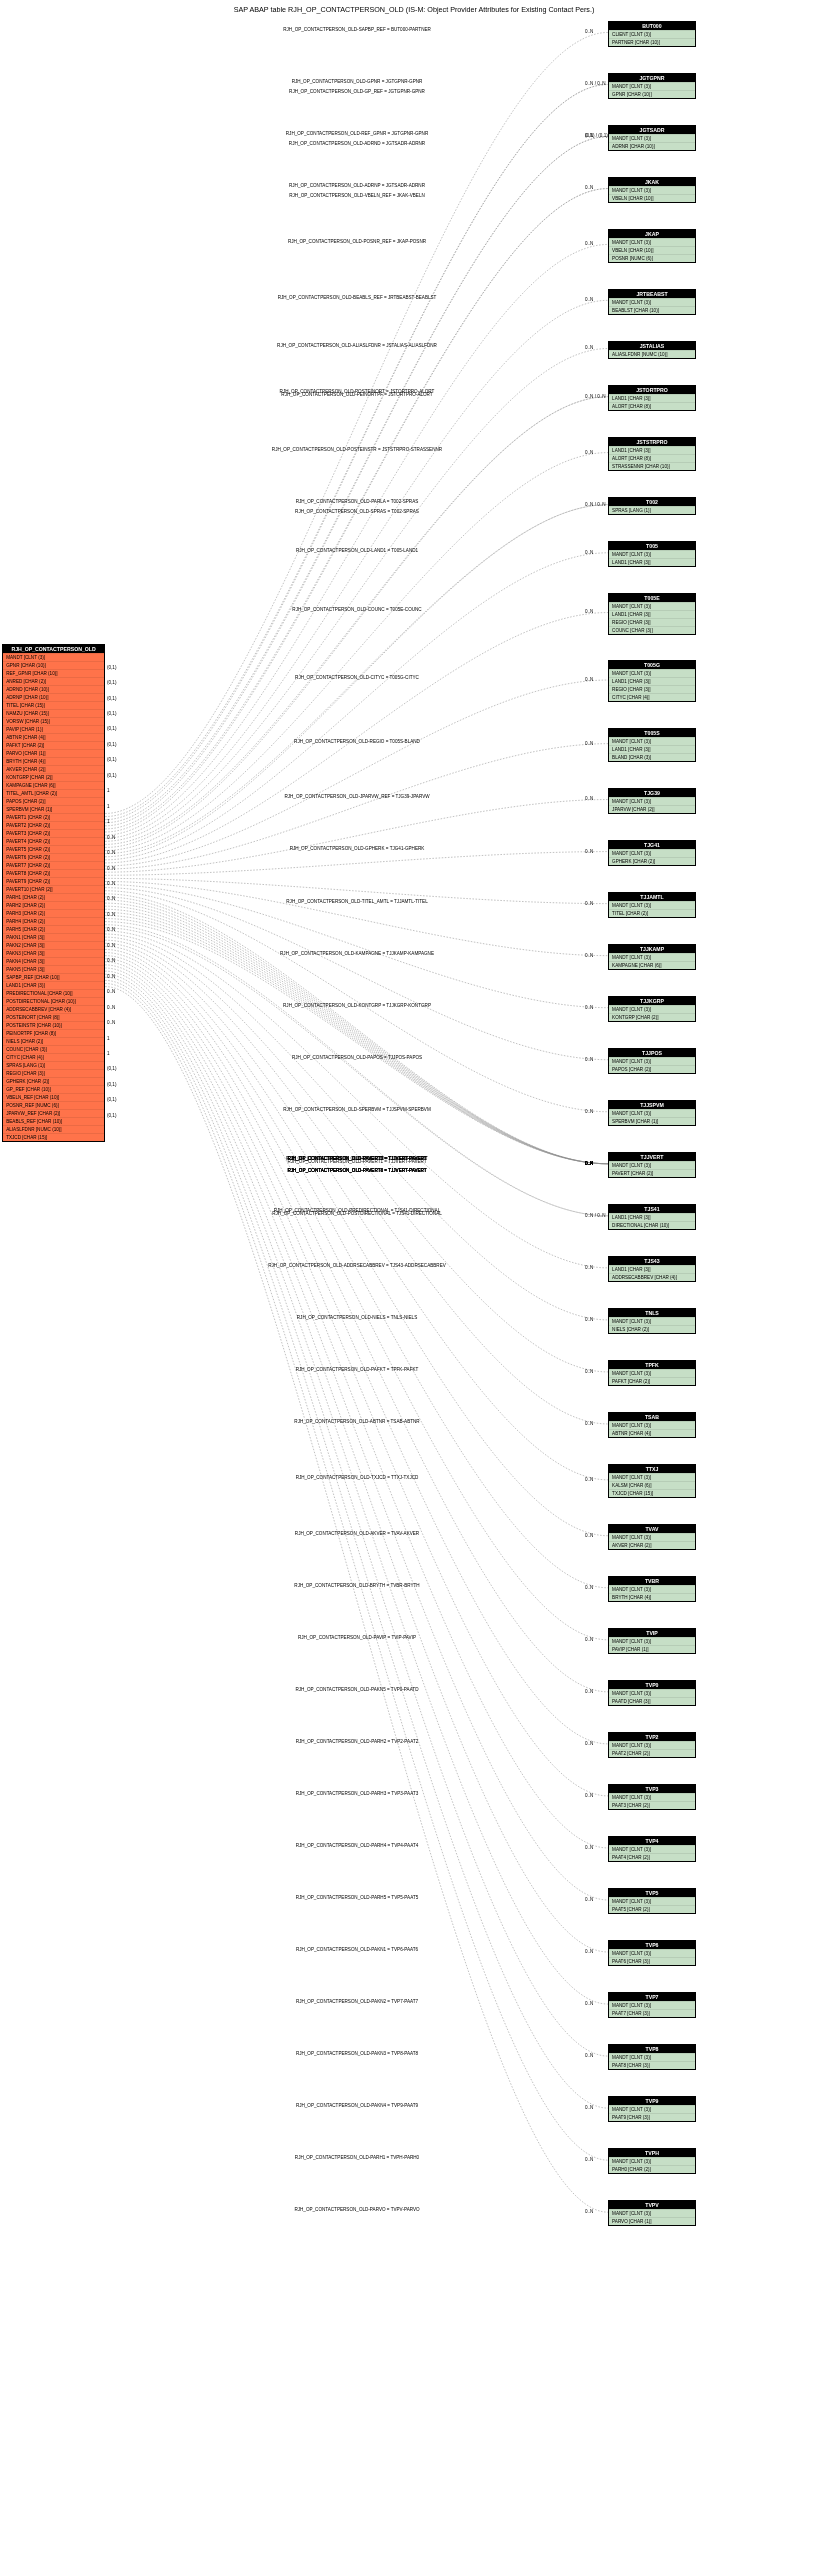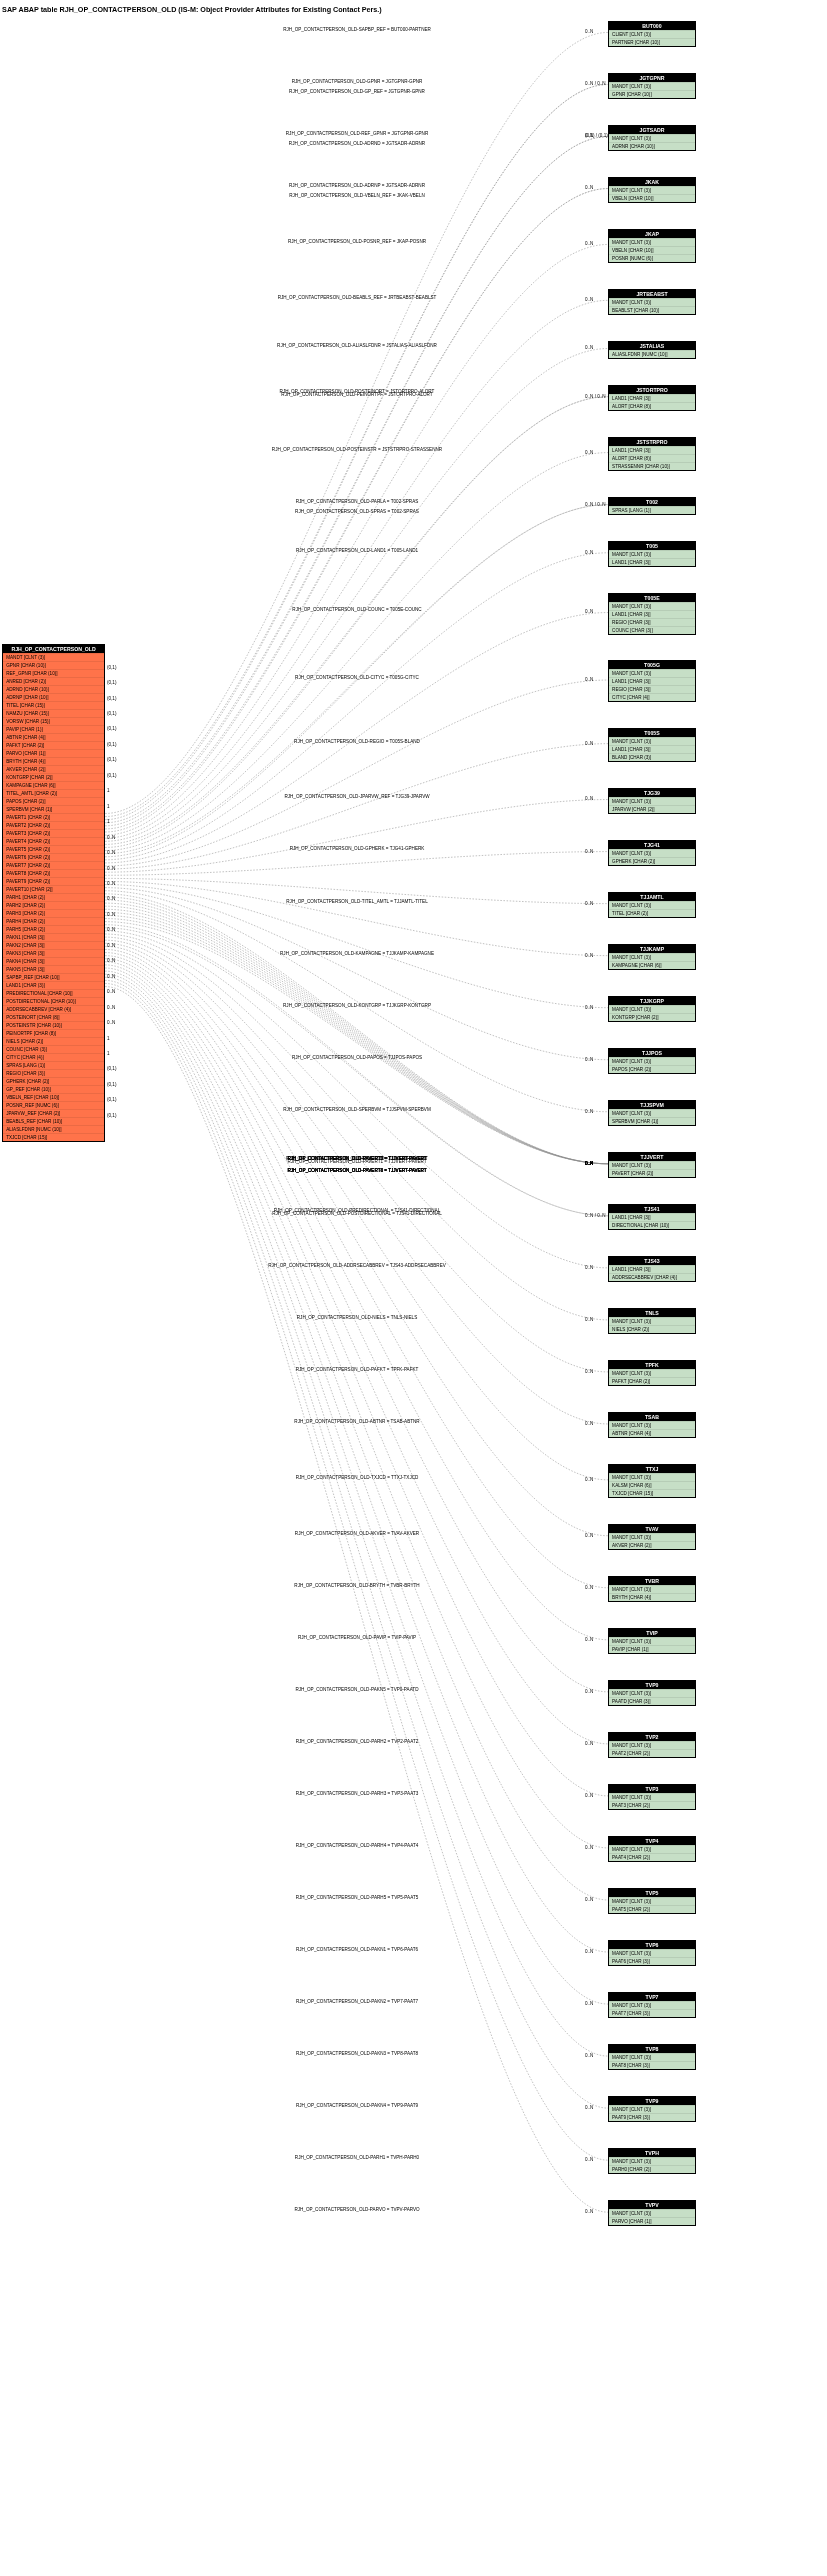--- a/index.html
+++ b/index.html
@@ -4,21 +4,22 @@
 <style>
   body {
     margin: 0;
     font-family: Verdana, Geneva, sans-serif;
     font-size: 5.2px;
     background: #fff;
     color: #000;
   }
   .page-title {
     font-size: 7.2px;
-    font-weight: bold;
+    font-weight: normal;
+    text-align: center;
     padding: 5.2px 2.1px 1px 2.1px;
   }
   .stage {
     position: relative;
     width: 828px;
     height: 3140px;
     margin: 0 auto;
   }
   .box {
     position: absolute;

